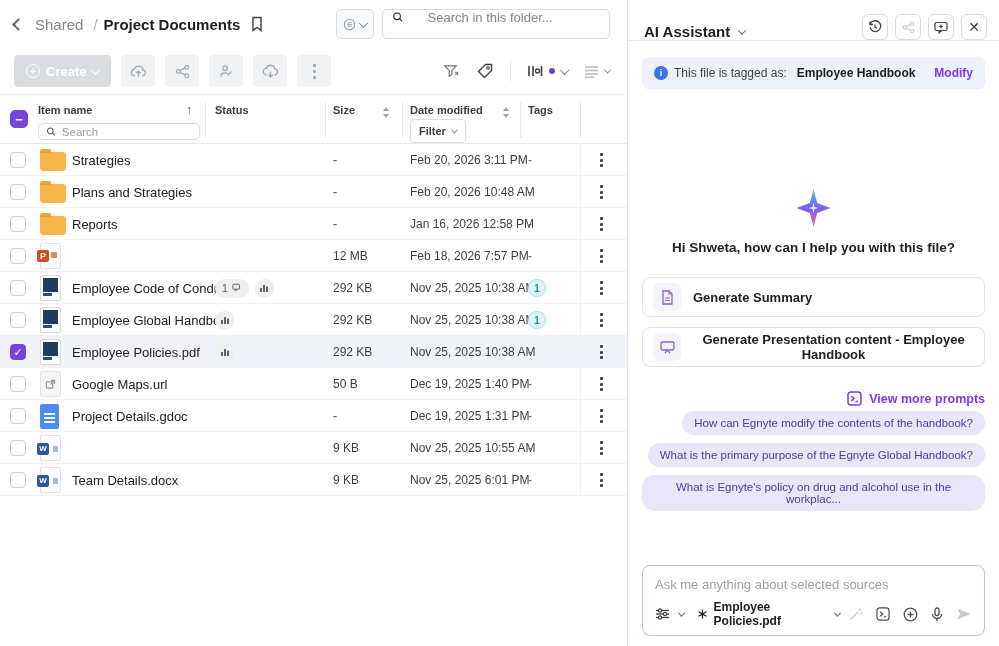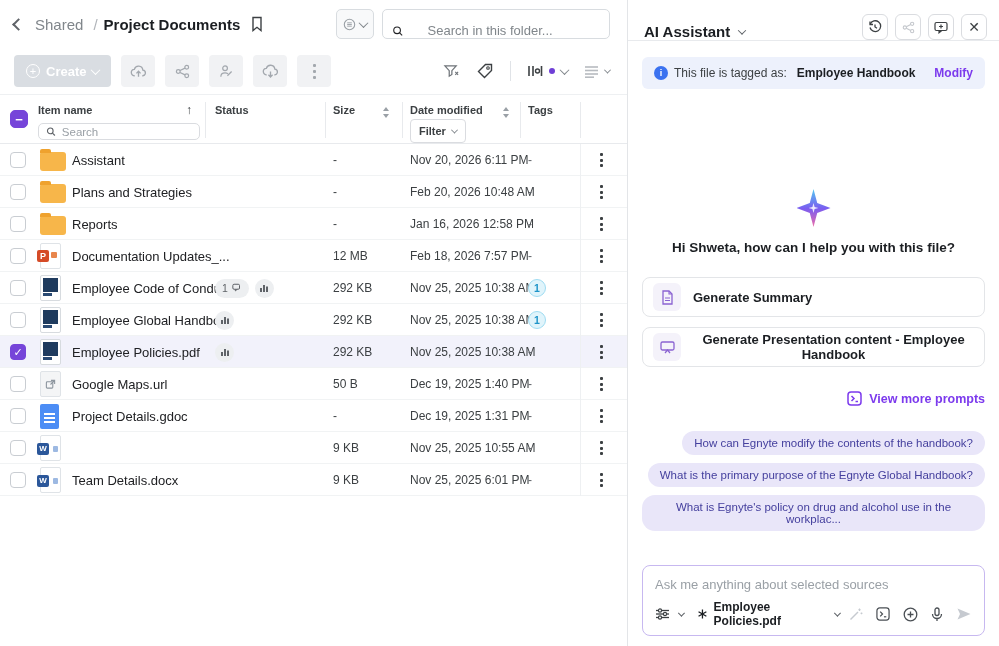--- a/index.html
+++ b/index.html
@@ -11,21 +11,21 @@
   .left { width:627px; position:relative; }
 
   .topbar { height:48px; display:flex; align-items:center; padding:0 17px 0 14px; }
   .back { width:9px; height:9px; border-left:2px solid #5F6368; border-bottom:2px solid #5F6368; transform:rotate(45deg); margin-right:12px; cursor:pointer; }
   .crumb-parent { font-size:15px; color:#80868B; margin-right:10px; }
   .crumb-sep { font-size:15px; color:#B0B4B9; margin-right:6px; }
   .crumb-title { font-size:15px; font-weight:700; color:#1B1E22; }
   .bookmark { margin-left:10px; display:flex; }
   .top-right { margin-left:auto; display:flex; align-items:center; gap:8px; }
   .scope-btn { width:38px; height:30px; border:1px solid #D8DCE0; border-radius:5px; background:#F8F9FA; display:flex; align-items:center; justify-content:center; gap:4px; cursor:pointer; }
-  .search-box { width:228px; height:30px; border:1px solid #D8DCE0; border-radius:5px; background:#fff; display:flex; align-items:flex-end; padding:0 9px; gap:24px; }
+  .search-box { width:228px; height:30px; border:1px solid #D8DCE0; border-radius:5px; background:#fff; display:flex; align-items:flex-start; padding:0 9px; gap:24px; }
   .search-box input { border:none; outline:none; font-size:13px; width:100%; font-family:inherit; color:#202124; }
   .search-box input::placeholder { color:#80868B; }
 
   .toolbar { height:46px; display:flex; align-items:center; padding:0 17px 0 14px; }
   .create-btn { height:32px; background:#D9DDE2; border:none; border-radius:4px; color:#fff; font-size:13px; font-weight:700; display:flex; align-items:center; gap:6px; padding:0 12px; font-family:inherit; }
   .plus-circ { width:14px; height:14px; border:1.4px solid #fff; border-radius:50%; display:flex; align-items:center; justify-content:center; font-size:11px; line-height:1; font-weight:400; }
   .chev { width:7px; height:7px; border-right:1.6px solid currentColor; border-bottom:1.6px solid currentColor; transform:rotate(45deg) translate(-1px,-1px); display:inline-block; }
   .create-btn .chev { border-color:#fff; }
   .tool-ico { width:34px; height:32px; background:#F1F2F4; border:none; border-radius:4px; margin-left:10px; display:flex; align-items:center; justify-content:center; color:#A3A8AE; }
   .toolbar-right { margin-left:auto; display:flex; align-items:center; gap:16px; color:#6E7378; }
@@ -104,21 +104,21 @@
   .spark { width:34px; height:38px; align-self:center; clip-path:polygon(50% 0,61% 37%,100% 50%,61% 63%,50% 100%,39% 63%,0 50%,39% 37%); background:linear-gradient(180deg,#53C7F0 0%,#7B5CF0 52%,#EE6FA8 100%); position:relative; }
   .spark::after { content:""; position:absolute; left:12px; top:14px; width:10px; height:10px; clip-path:polygon(50% 0,61% 39%,100% 50%,61% 61%,50% 100%,39% 61%,0 50%,39% 39%); background:rgba(255,255,255,.85); }
   .greeting { text-align:center; font-size:13.5px; font-weight:700; color:#1B1E22; margin-top:13px; }
   .prompt-card { margin-top:10px; height:40px; border:1px solid #E3E5E8; border-radius:8px; background:#fff; display:flex; align-items:center; gap:12px; padding:0 10px; cursor:pointer; font-family:inherit; }
   .prompt-card:first-of-type { margin-top:22px; }
   .pc-ico { width:28px; height:28px; border-radius:6px; background:#F4F2FA; display:flex; align-items:center; justify-content:center; color:#8A63D2; flex:none; }
   .pc-label { font-size:13px; font-weight:600; color:#1B1E22; }
   .view-more { margin-top:24px; align-self:flex-end; display:flex; align-items:center; gap:7px; color:#7C3AED; font-size:12.5px; font-weight:700; cursor:pointer; }
 
   .spacer { flex:1; }
-  .pills { display:flex; flex-direction:column; align-items:flex-end; gap:8px; padding:0 14px; margin-bottom:34px; }
+  .pills { display:flex; flex-direction:column; align-items:flex-end; gap:8px; padding:0 14px; margin-bottom:54px; }
   .pill { background:#E9E6F9; color:#45409E; font-size:11.5px; border:none; border-radius:13px; padding:6px 12px; font-family:inherit; cursor:pointer; }
 
   .chatbox { margin:0 14px 10px; border:1.5px solid #C7B8F0; border-radius:8px; padding:9px 12px 7px; }
   .chatbox input { width:100%; border:none; outline:none; font-size:13px; font-family:inherit; color:#202124; }
   .chatbox input::placeholder { color:#9AA0A6; }
   .chat-row { display:flex; align-items:center; margin-top:7px; gap:9px; color:#3C4043; }
   .chat-row .chev { width:5px; height:5px; color:#5F6368; }
   .src-name { font-size:12px; font-weight:700; color:#1B1E22; }
   .chat-icons { margin-left:auto; display:flex; align-items:center; gap:13px; }
   .icobtn { background:none; border:none; padding:0; display:flex; align-items:center; color:#4A4F54; cursor:pointer; }
@@ -274,23 +274,23 @@
       <span class="tick" style="left:580px"></span>
     </div>
 
     <div class="row">
       <span class="cell c-check">
           <span class="cb"></span>
         </span>
       <span class="cell c-icon">
           <span class="folder"></span>
         </span>
-      <span class="cell c-name">Assistant</span>
+      <span class="cell c-name">Strategies</span>
       <span class="cell c-size">-</span>
-      <span class="cell c-date">Nov 20, 2026 6:11 PM</span>
+      <span class="cell c-date">Feb 20, 2026 3:11 PM</span>
       <span class="cell c-tags">-</span>
       <span class="cell c-act">
           <span class="dots">
             <i></i>
             <i></i>
             <i></i>
           </span>
         </span>
     </div>
     <div class="row">
@@ -331,21 +331,20 @@
           </span>
         </span>
     </div>
     <div class="row">
       <span class="cell c-check">
           <span class="cb"></span>
         </span>
       <span class="cell c-icon">
           <span class="page ppt"></span>
         </span>
-      <span class="cell c-name">Documentation Updates_...</span>
       <span class="cell c-size">12 MB</span>
       <span class="cell c-date">Feb 18, 2026 7:57 PM</span>
       <span class="cell c-tags">-</span>
       <span class="cell c-act">
           <span class="dots">
             <i></i>
             <i></i>
             <i></i>
           </span>
         </span>

